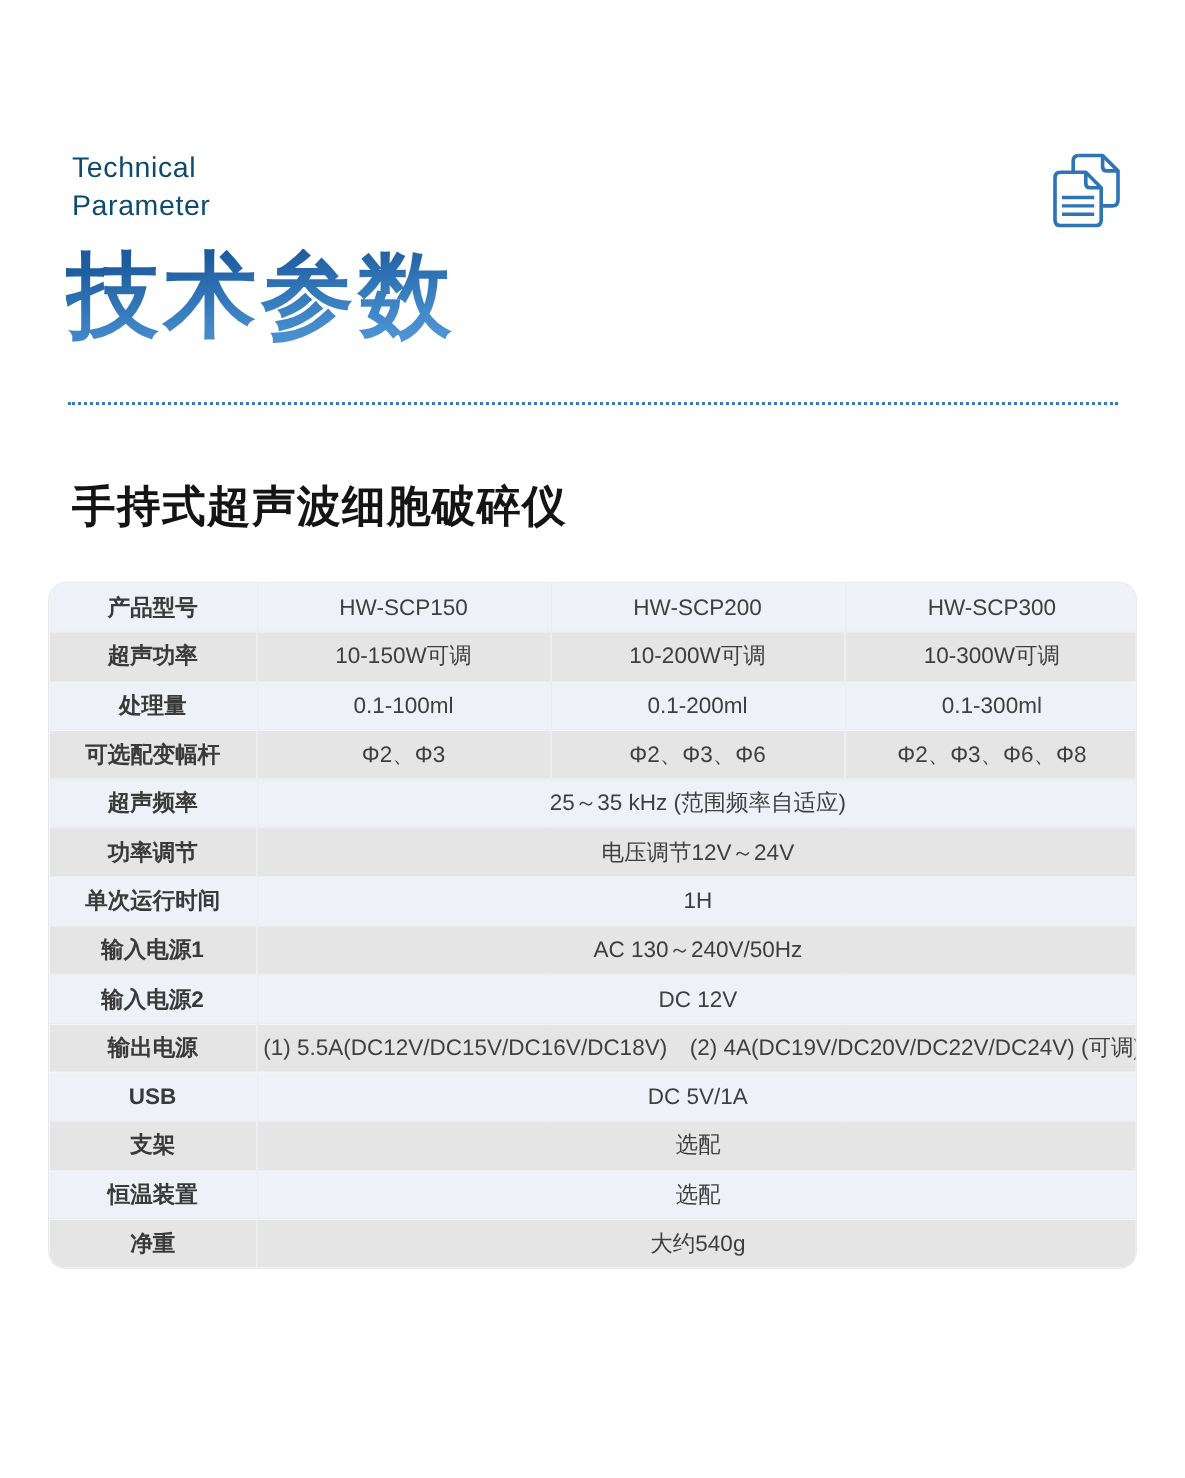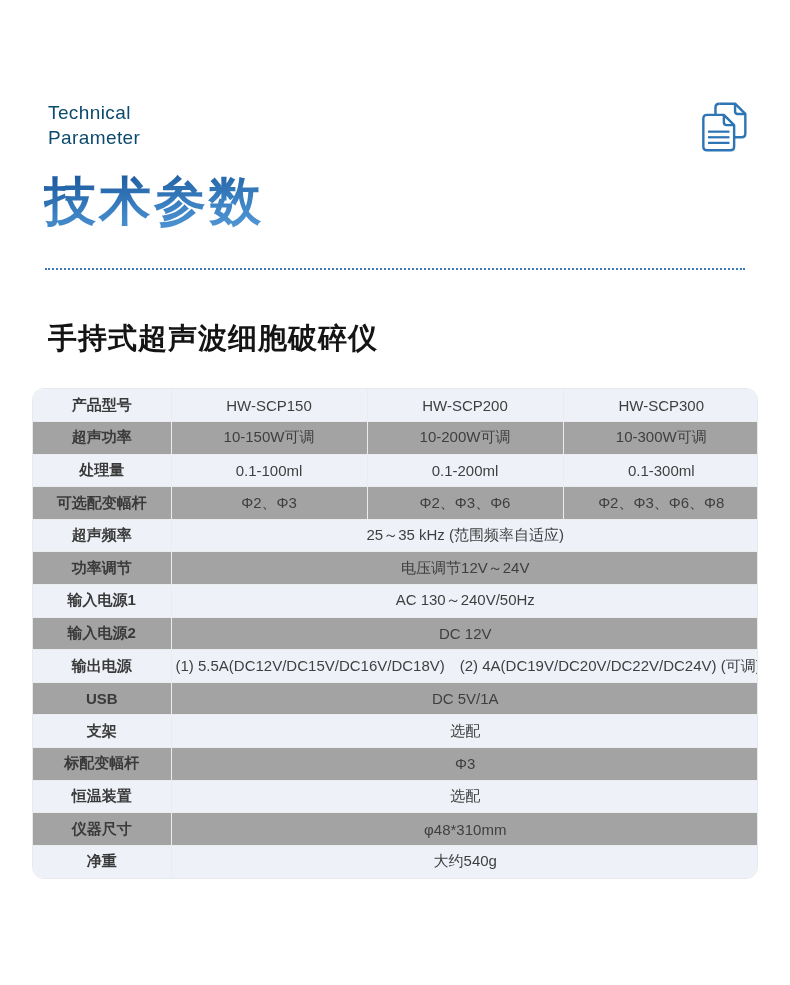--- a/index.html
+++ b/index.html
@@ -29,22 +29,22 @@
     position: absolute;
     right: 40px;
     top: 98px;
     width: 56px;
     height: 58px;
   }
   .big-title {
     position: absolute;
     left: 44px;
     top: 166px;
-    font-family: Liberation Serif, serif;
-    font-size: 52px;
+    font-family: Liberation Mono, monospace;
+    font-size: 62px;
     line-height: 72px;
     font-weight: 800;
     letter-spacing: 3px;
     background: linear-gradient(175deg, #1d5c9f 15%, #3f85c6 60%, #569ad8 95%);
     -webkit-background-clip: text;
     background-clip: text;
     -webkit-text-fill-color: transparent;
     color: #2e75b6;
   }
   .dotted-rule {
@@ -85,21 +85,21 @@
   }
   table.spec td {
     height: 32.6px;
     text-align: center;
     vertical-align: middle;
     border-right: 1px solid #eaecee;
     border-bottom: 1px solid #eaecee;
     padding: 0 4px;
     white-space: nowrap;
     overflow: hidden;
-    background: #a3a3a3;
+    background: #e5e5e5;
   }
   table.spec td:last-child { border-right: none; }
   table.spec tr:last-child td { border-bottom: none; }
   table.spec tr:nth-child(odd) td { background: #eef2f8; }
   table.spec td.label-cell { font-weight: 700; color: #3a3a3a; }
 </style>
 </head>
 <body>
 
 <div class="page">
@@ -163,50 +163,46 @@
           </tr>
           <tr>
             <td class="label-cell">超声频率</td>
             <td colspan="3" class="value-cell">25～35 kHz (范围频率自适应)</td>
           </tr>
           <tr>
             <td class="label-cell">功率调节</td>
             <td colspan="3" class="value-cell">电压调节12V～24V</td>
           </tr>
           <tr>
+            <td class="label-cell">单次运行时间</td>
+            <td colspan="3" class="value-cell">1H</td>
+          </tr>
+          <tr>
             <td class="label-cell">输入电源1</td>
             <td colspan="3" class="value-cell">AC 130～240V/50Hz</td>
           </tr>
           <tr>
             <td class="label-cell">输入电源2</td>
             <td colspan="3" class="value-cell">DC 12V</td>
           </tr>
           <tr>
             <td class="label-cell">输出电源</td>
             <td colspan="3" class="value-cell">(1) 5.5A(DC12V/DC15V/DC16V/DC18V)　(2) 4A(DC19V/DC20V/DC22V/DC24V) (可调)</td>
           </tr>
           <tr>
             <td class="label-cell">USB</td>
             <td colspan="3" class="value-cell">DC 5V/1A</td>
           </tr>
           <tr>
             <td class="label-cell">支架</td>
             <td colspan="3" class="value-cell">选配</td>
           </tr>
           <tr>
-            <td class="label-cell">标配变幅杆</td>
-            <td colspan="3" class="value-cell">Φ3</td>
-          </tr>
-          <tr>
             <td class="label-cell">恒温装置</td>
             <td colspan="3" class="value-cell">选配</td>
-          </tr>
-          <tr>
-            <td class="label-cell">仪器尺寸</td>
-            <td colspan="3" class="value-cell">φ48*310mm</td>
           </tr>
           <tr>
             <td class="label-cell">净重</td>
             <td colspan="3" class="value-cell">大约540g</td>
           </tr>
         </tbody>
     </table>
   </div>
 
 </div>

